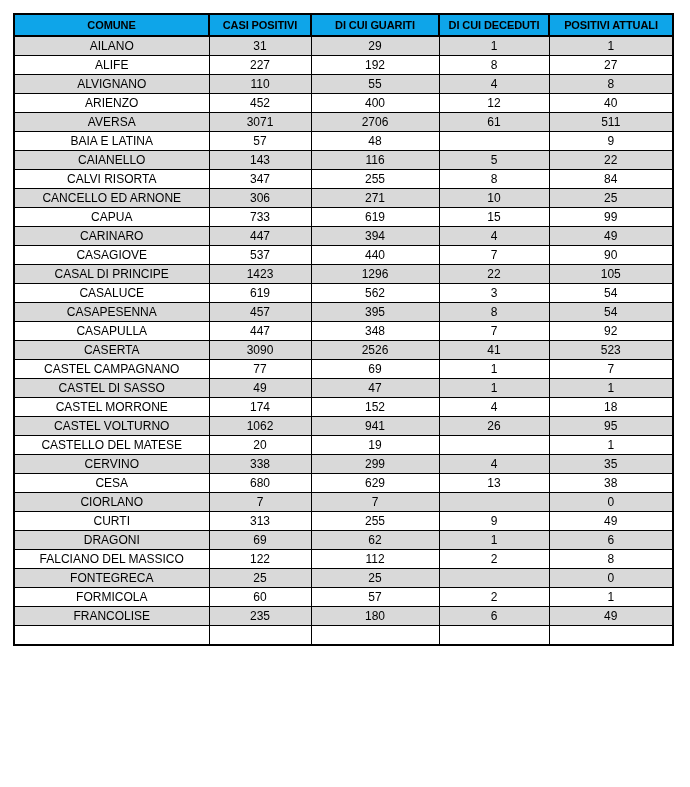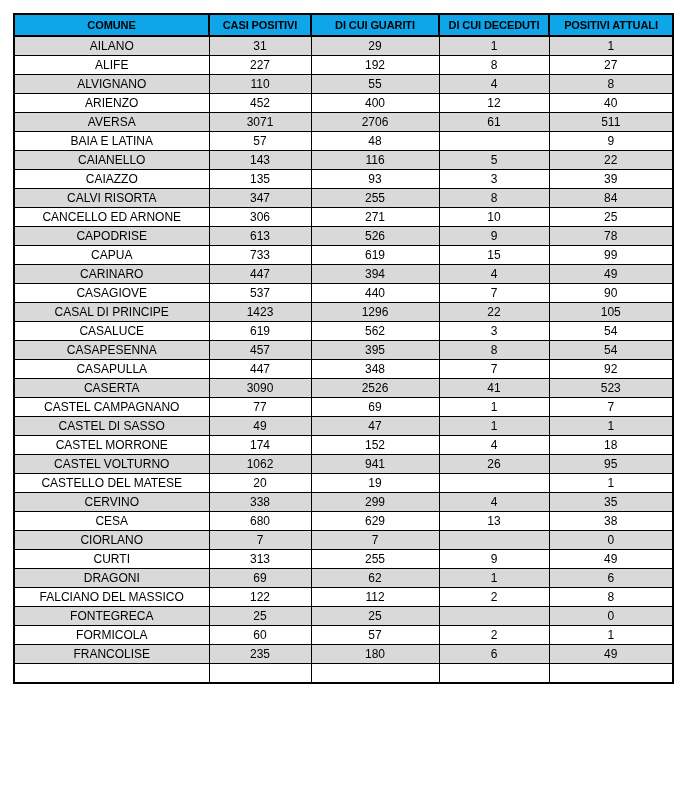--- a/index.html
+++ b/index.html
@@ -118,48 +118,34 @@
           <td>9</td>
         </tr>
         <tr>
           <td>CAIANELLO</td>
           <td>143</td>
           <td>116</td>
           <td>5</td>
           <td>22</td>
         </tr>
         <tr>
-          <td>CAIAZZO</td>
-          <td>135</td>
-          <td>93</td>
-          <td>3</td>
-          <td>39</td>
-        </tr>
-        <tr>
           <td>CALVI RISORTA</td>
           <td>347</td>
           <td>255</td>
           <td>8</td>
           <td>84</td>
         </tr>
         <tr>
           <td>CANCELLO ED ARNONE</td>
           <td>306</td>
           <td>271</td>
           <td>10</td>
           <td>25</td>
         </tr>
         <tr>
-          <td>CAPODRISE</td>
-          <td>613</td>
-          <td>526</td>
-          <td>9</td>
-          <td>78</td>
-        </tr>
-        <tr>
           <td>CAPUA</td>
           <td>733</td>
           <td>619</td>
           <td>15</td>
           <td>99</td>
         </tr>
         <tr>
           <td>CARINARO</td>
           <td>447</td>
           <td>394</td>

